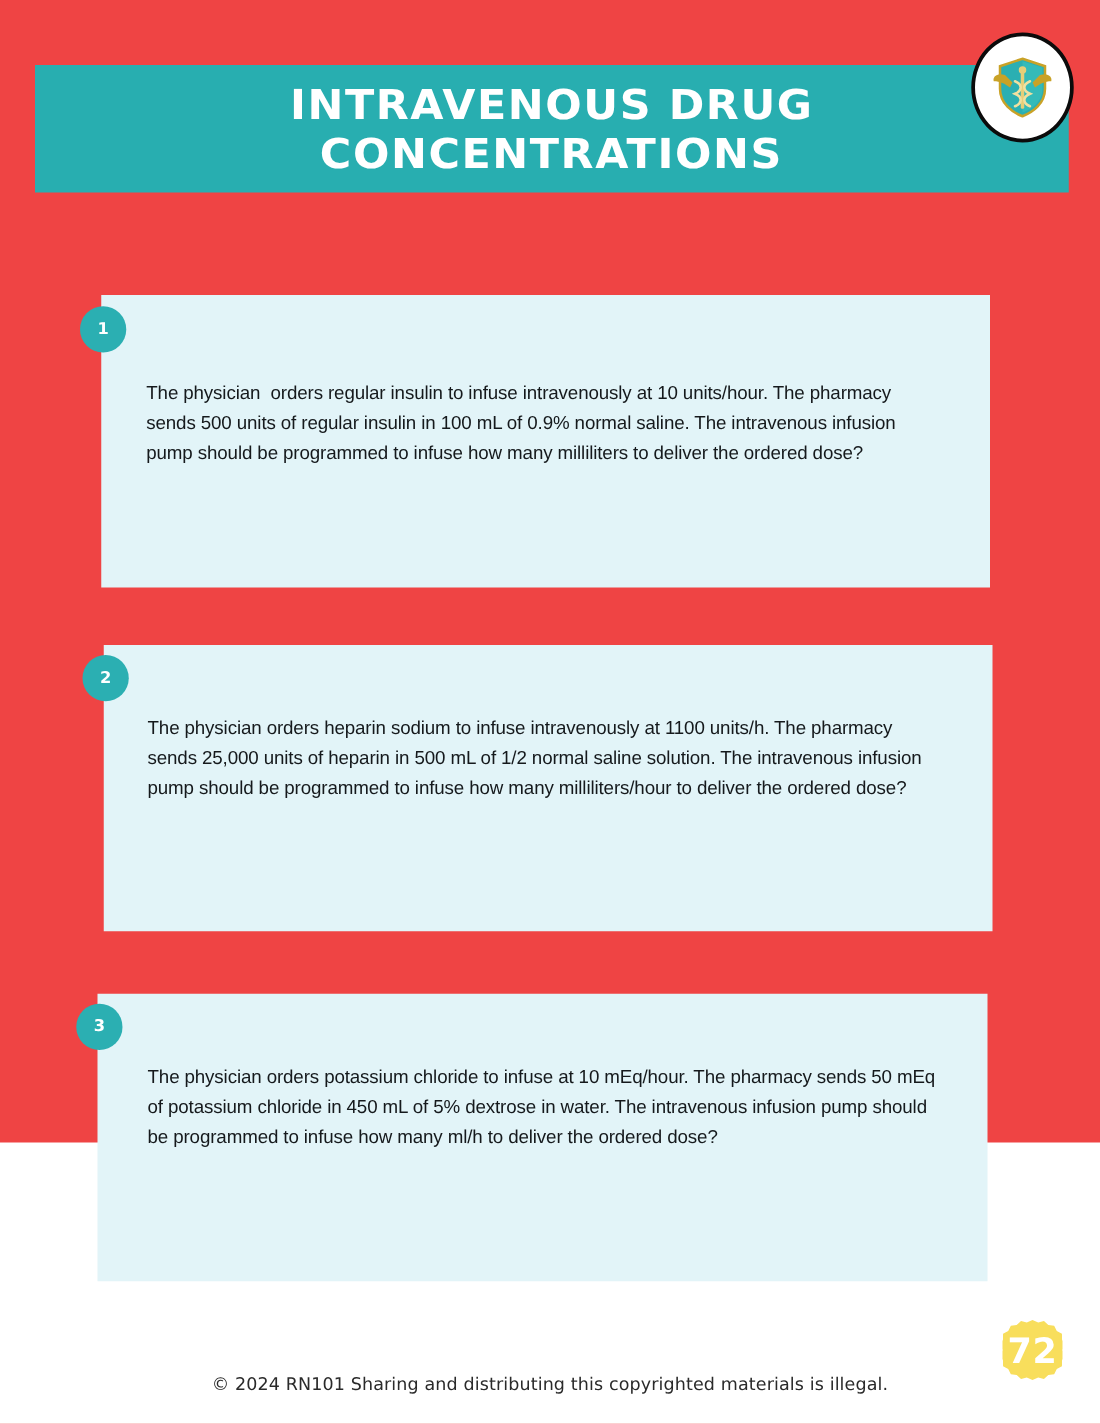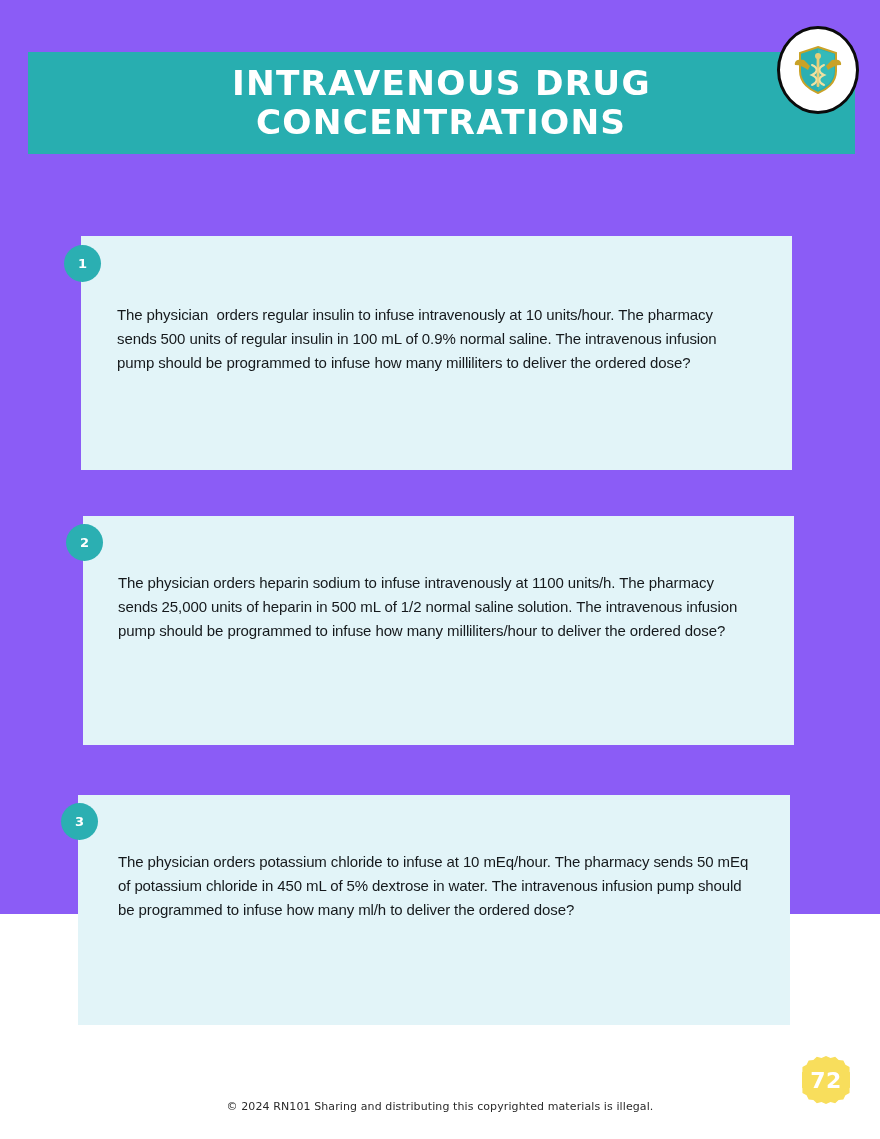--- a/index.html
+++ b/index.html
@@ -11,21 +11,21 @@
     height: 1139px;
     background: #ffffff;
     font-family: "Liberation Sans", sans-serif;
     overflow: hidden;
     position: relative;
   }
   .page {
     position: relative;
     width: 880px;
     height: 914px;
-    background: #8b5cf6;
+    background: #ef4444;
   }
 
   
   .header-band {
     position: absolute;
     left: 28px;
     top: 52px;
     width: 827px;
     height: 102px;
     background: #28AEB0;
@@ -109,21 +109,21 @@
   .qtext.t3 { left: 118px; top: 850px; width: 640px; }
 
   
   .footer-note {
     position: absolute;
     left: 0;
     top: 1100px;
     width: 880px;
     text-align: center;
     font-family: "DejaVu Sans", sans-serif;
-    font-size: 11px;
+    font-size: 14px;
     color: #2a2a2a;
     letter-spacing: 0.1px;
   }
 
   .page-badge {
     position: absolute;
     left: 802px;
     top: 1056px;
     width: 48px;
     height: 48px;
@@ -146,21 +146,21 @@
   }
   .page-badge .pagenum {
     position: absolute;
     inset: 0;
     display: flex;
     align-items: center;
     justify-content: center;
     color: #ffffff;
     font-family: "DejaVu Sans", sans-serif;
     font-weight: bold;
-    font-size: 22px;
+    font-size: 28px;
     letter-spacing: 0.5px;
   }
 </style>
 </head>
 <body>
 
 <div class="page">
 
   <div class="header-band">
     <div class="header-title-line">INTRAVENOUS DRUG</div>

